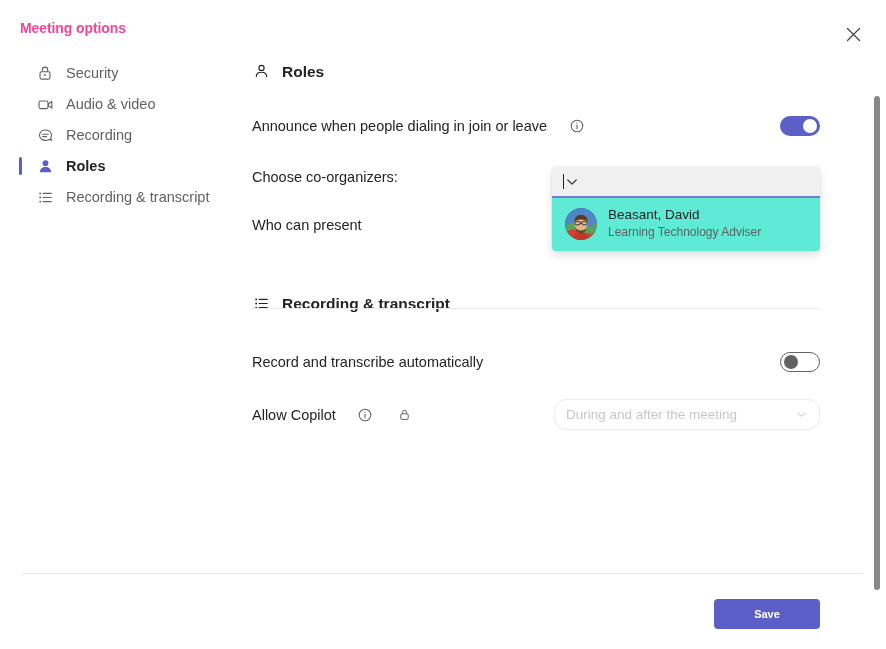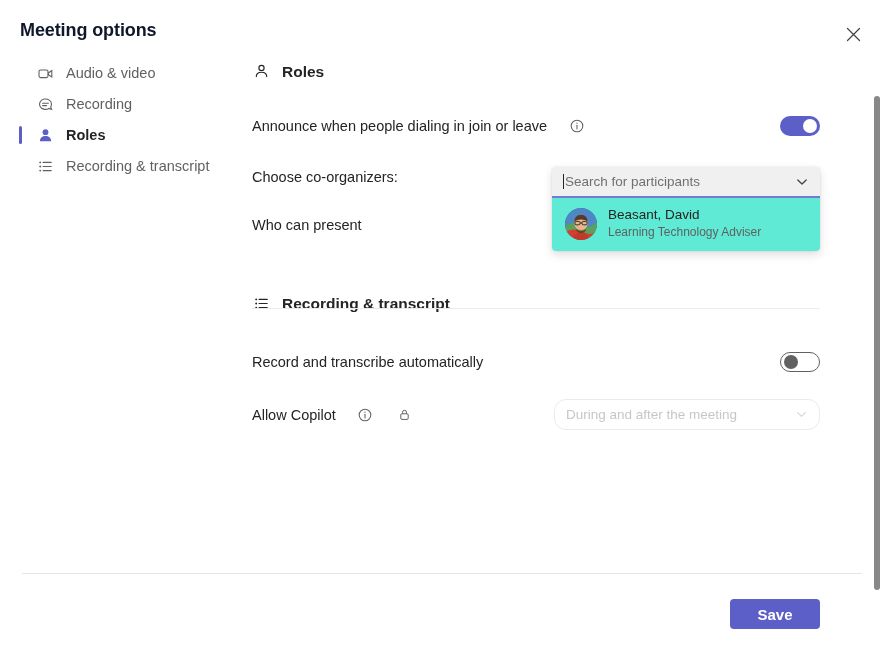--- a/index.html
+++ b/index.html
@@ -12,23 +12,23 @@
     color: #242424;
     overflow: hidden;
     position: relative;
   }
 
   
   .page-title {
     position: absolute;
     left: 20px;
     top: 20px;
-    font-size: 18px;
+    font-size: 14px;
     font-weight: 600;
-    color: #0f172a;
+    color: #ec4899;
     letter-spacing: -0.1px;
     text-align: right;
   }
 
   .close-btn {
     position: absolute;
     right: 20px;
     top: 21px;
     width: 26px;
     height: 26px;
@@ -264,27 +264,27 @@
     width: 840px;
     height: 1px;
     background: #e6e6e6;
   }
 
   
   .save-btn {
     position: absolute;
     right: 66px;
     top: 599px;
-    width: 90px;
+    width: 106px;
     height: 30px;
     background: #5b5fc7;
     color: #ffffff;
     border: none;
     border-radius: 4px;
-    font-size: 15px;
+    font-size: 11px;
     font-weight: 600;
     font-family: "Liberation Sans", sans-serif;
     cursor: pointer;
   }
 
   
   .scrollbar-track {
     position: absolute;
     right: 6px;
     top: 62px;
@@ -308,20 +308,30 @@
 <div class="page-title">Meeting options</div>
 
 <div class="close-btn">
   <svg width="15" height="15" viewBox="0 0 15 15">
     <path d="M1.5 1.5 L13.5 13.5 M13.5 1.5 L1.5 13.5" stroke="currentColor" stroke-width="1.2" fill="none" stroke-linecap="round"></path>
   </svg>
 </div>
 
 <div class="sidebar">
 
+  <div class="nav-item">
+    <span class="nav-icon">
+      <svg width="16" height="16" viewBox="0 0 16 16" fill="none" stroke="currentColor" stroke-width="1.1">
+        <rect x="3" y="6.8" width="10" height="7.3" rx="1.6"></rect>
+        <path d="M5.3 6.8 V4.8 a2.7 2.7 0 0 1 5.4 0 V6.8"></path>
+        <circle cx="8" cy="10" r="0.95" fill="currentColor" stroke="none"></circle>
+      </svg>
+    </span>
+    <span class="nav-label">Security</span>
+  </div>
 
   <div class="nav-item">
     <span class="nav-icon">
       <svg width="17" height="17" viewBox="0 0 17 17" fill="none" stroke="currentColor" stroke-width="1.1">
         <rect x="2" y="5" width="9" height="7.6" rx="1.6"></rect>
         <path d="M11.4 8 L14.8 5.6 V12 L11.4 9.6 Z"></path>
       </svg>
     </span>
     <span class="nav-label">Audio &amp; video</span>
   </div>
@@ -446,21 +456,20 @@
         </svg>
       </span>
     </div>
   </div>
 
   <div class="dropdown-wrap">
     <div class="dropdown-panel">
 
       <div class="dd-search">
         <span class="caret-bar"></span>
-        <span class="ph">Search for participants</span>
         <span class="chev">
           <svg width="14" height="14" viewBox="0 0 13 13" fill="none" stroke="currentColor" stroke-width="1.15">
             <path d="M2.6 4.6 L6.5 8.4 L10.4 4.6" stroke-linecap="round" stroke-linejoin="round"></path>
           </svg>
         </span>
       </div>
 
       <div class="dd-item">
         <div class="avatar">
           <svg width="32" height="32" viewBox="0 0 32 32">

